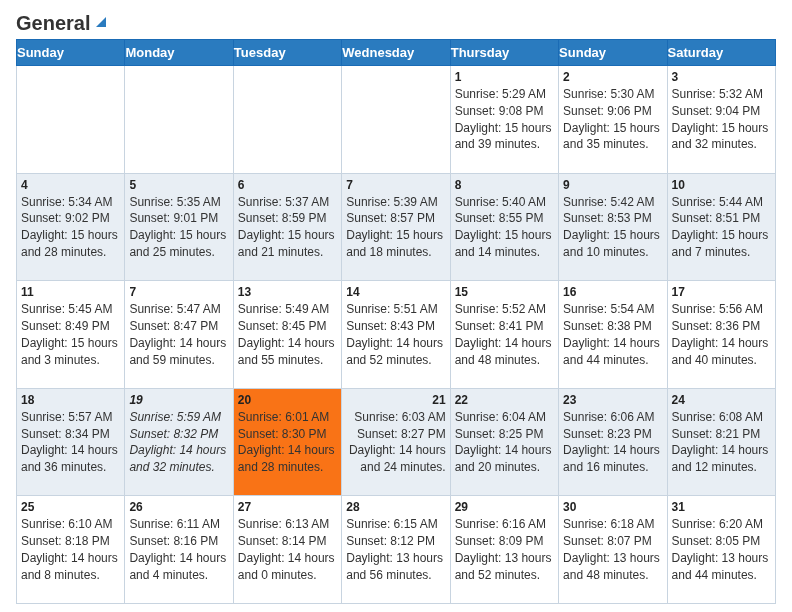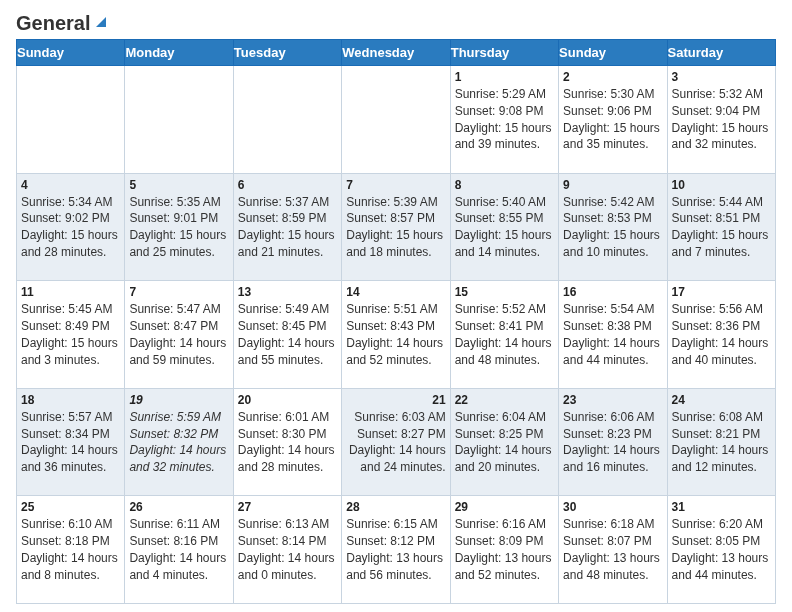--- a/index.html
+++ b/index.html
@@ -207,21 +207,21 @@
           </tr>
           <tr style="background: rgb(232, 238, 244);">
             <td style="background: rgb(232, 238, 244);">
               <span class="day-num">18</span>
               <div class="day-info">Sunrise: 5:57 AM<br>Sunset: 8:34 PM<br>Daylight: 14 hours<br>and 36 minutes.</div>
             </td>
             <td style="background: rgb(232, 238, 244); font-style: italic;">
               <span class="day-num">19</span>
               <div class="day-info">Sunrise: 5:59 AM<br>Sunset: 8:32 PM<br>Daylight: 14 hours<br>and 32 minutes.</div>
             </td>
-            <td style="background: #ffffff;">
+            <td style="background: #f97316;">
               <span class="day-num">20</span>
               <div class="day-info">Sunrise: 6:01 AM<br>Sunset: 8:30 PM<br>Daylight: 14 hours<br>and 28 minutes.</div>
             </td>
             <td style="background: rgb(232, 238, 244); text-align: right;">
               <span class="day-num">21</span>
               <div class="day-info">Sunrise: 6:03 AM<br>Sunset: 8:27 PM<br>Daylight: 14 hours<br>and 24 minutes.</div>
             </td>
             <td style="background: rgb(232, 238, 244);">
               <span class="day-num">22</span>
               <div class="day-info">Sunrise: 6:04 AM<br>Sunset: 8:25 PM<br>Daylight: 14 hours<br>and 20 minutes.</div>

